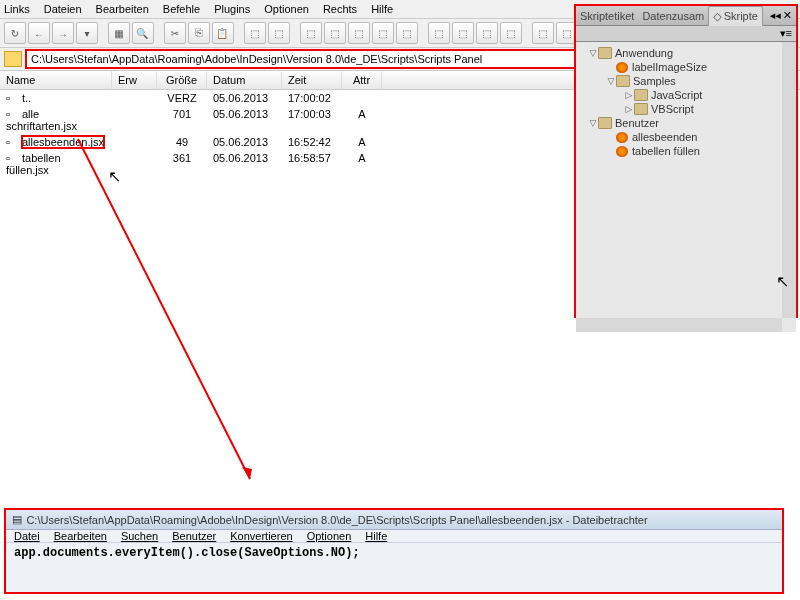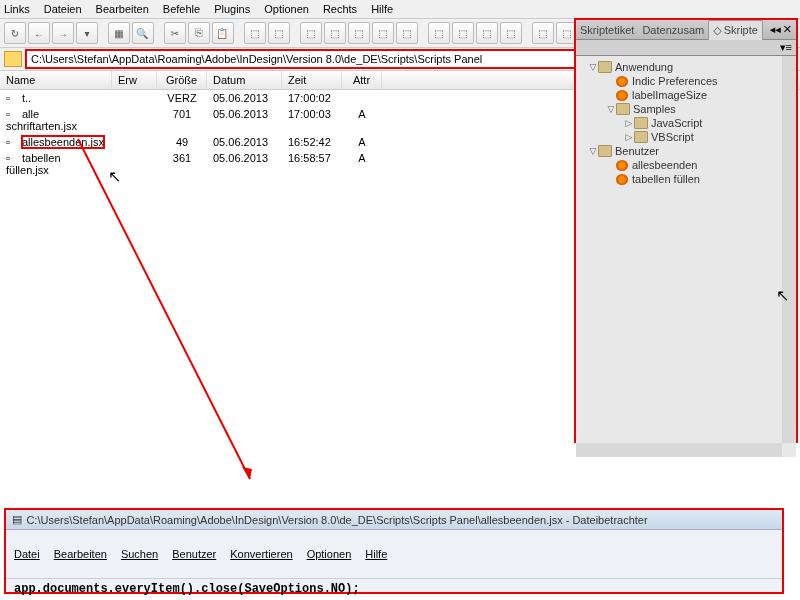--- a/index.html
+++ b/index.html
@@ -15,37 +15,37 @@
 .file-pane { position: relative; }
 .file-header { display: flex; background: linear-gradient(#fefefe,#e8e8e8); border-bottom: 1px solid #ccc; font-size: 11px; }
 .file-header div { padding: 3px 6px; border-right: 1px solid #ddd; }
 .col-name { width: 112px; } .col-erw { width: 45px; } .col-size { width: 50px; text-align: center; } .col-date { width: 75px; } .col-time { width: 60px; } .col-attr { width: 40px; text-align: center; }
 .file-row { display: flex; padding: 1px 0; }
 .file-row div { padding: 1px 6px; font-size: 11px; }
 .file-row .icon { width: 14px; height: 12px; display: inline-block; margin-right: 2px; }
 .hl { outline: 2px solid #e00; outline-offset: -1px; display: inline-block; }
 .cursor { position: absolute; width: 12px; height: 16px; }
 .cursor::before { content: "↖"; font-size: 16px; color: #000; position: absolute; }
-.scripts-panel { position: absolute; top: 18px; right: 2px; width: 224px; height: 425px; background: #e8e8e8; border: 2px solid #e00; }
+.scripts-panel { position: absolute; top: 4px; right: 2px; width: 224px; height: 314px; background: #e8e8e8; border: 2px solid #e00; }
 .sp-tabs { display: flex; background: linear-gradient(#d0d0d0,#bababa); border-bottom: 1px solid #888; font-size: 10px; height: 20px; align-items: center; }
 .sp-tab { padding: 3px 4px; color: #444; white-space: nowrap; }
 .sp-tab.active { background: #e0e0e0; border: 1px solid #999; border-bottom: none; border-radius: 2px 2px 0 0; }
 .sp-ctrl { margin-left: auto; padding: 0 4px; display: flex; gap: 2px; }
 .sp-body { padding: 4px 2px; background: #e8e8e8; height: calc(100% - 20px); overflow: hidden; position: relative; }
 .tree-row { display: flex; align-items: center; padding: 1px 2px; font-size: 11px; color: #333; }
 .tree-indent { display: inline-block; }
 .tree-arrow { width: 10px; font-size: 9px; color: #666; text-align: center; }
 .tree-icon { width: 14px; height: 12px; margin-right: 3px; }
 .folder-icon { background: #d4c28a; border: 1px solid #a8935f; border-radius: 1px; }
 .script-icon { width: 12px; height: 11px; background: radial-gradient(circle,#ff8c00 30%,#cc5500 70%); border-radius: 50%; margin-right: 4px; }
 .sp-scroll-v { position:absolute; right:0; top:0; bottom:14px; width:14px; background:#d8d8d8; }
 .sp-scroll-h { position:absolute; left:0; right:14px; bottom:0; height:14px; background:#d8d8d8; }
 .viewer { position: absolute; left: 4px; bottom: 6px; width: 780px; height: 86px; background: #eef2f6; border: 2px solid #e00; }
 .viewer-title { background: linear-gradient(#e0eaf4,#c8d8e8); padding: 3px 6px; font-size: 11px; color: #333; border-bottom: 1px solid #aac; display:flex; align-items:center; gap:4px; }
-.viewer-menu { display: flex; gap: 14px; padding: 18px 8px; background: #eef2f6; border-bottom: 1px solid #ccd; }
+.viewer-menu { display: flex; gap: 14px; padding: 0 8px; background: #eef2f6; border-bottom: 1px solid #ccd; }
 .viewer-menu span { text-decoration: underline; font-size: 11px; }
 .viewer-code { padding: 3px 8px; font-family: "Courier New", monospace; font-size: 12px; font-weight: bold; }
 .arrow-line { position: absolute; pointer-events: none; }
 </style>
 </head>
 <body>
 
 <div class="menubar">
   <span>Links</span>
   <span>Dateien</span>
@@ -162,26 +162,20 @@
     <div class="tree-row">
         <span class="tree-indent" style="width:8px"></span>
         <span class="tree-arrow">▽</span>
         <span class="tree-icon folder-icon"></span>
         <span>Anwendung</span>
       </div>
       <div class="tree-row">
         <span class="tree-indent" style="width:26px"></span>
         <span class="tree-arrow"></span>
         <span class="script-icon"></span>
-        <span>Indic Preferences</span>
-      </div>
-      <div class="tree-row">
-        <span class="tree-indent" style="width:26px"></span>
-        <span class="tree-arrow"></span>
-        <span class="script-icon"></span>
         <span>labelImageSize</span>
       </div>
       <div class="tree-row">
         <span class="tree-indent" style="width:26px"></span>
         <span class="tree-arrow">▽</span>
         <span class="tree-icon folder-icon"></span>
         <span>Samples</span>
       </div>
       <div class="tree-row">
         <span class="tree-indent" style="width:44px"></span>

